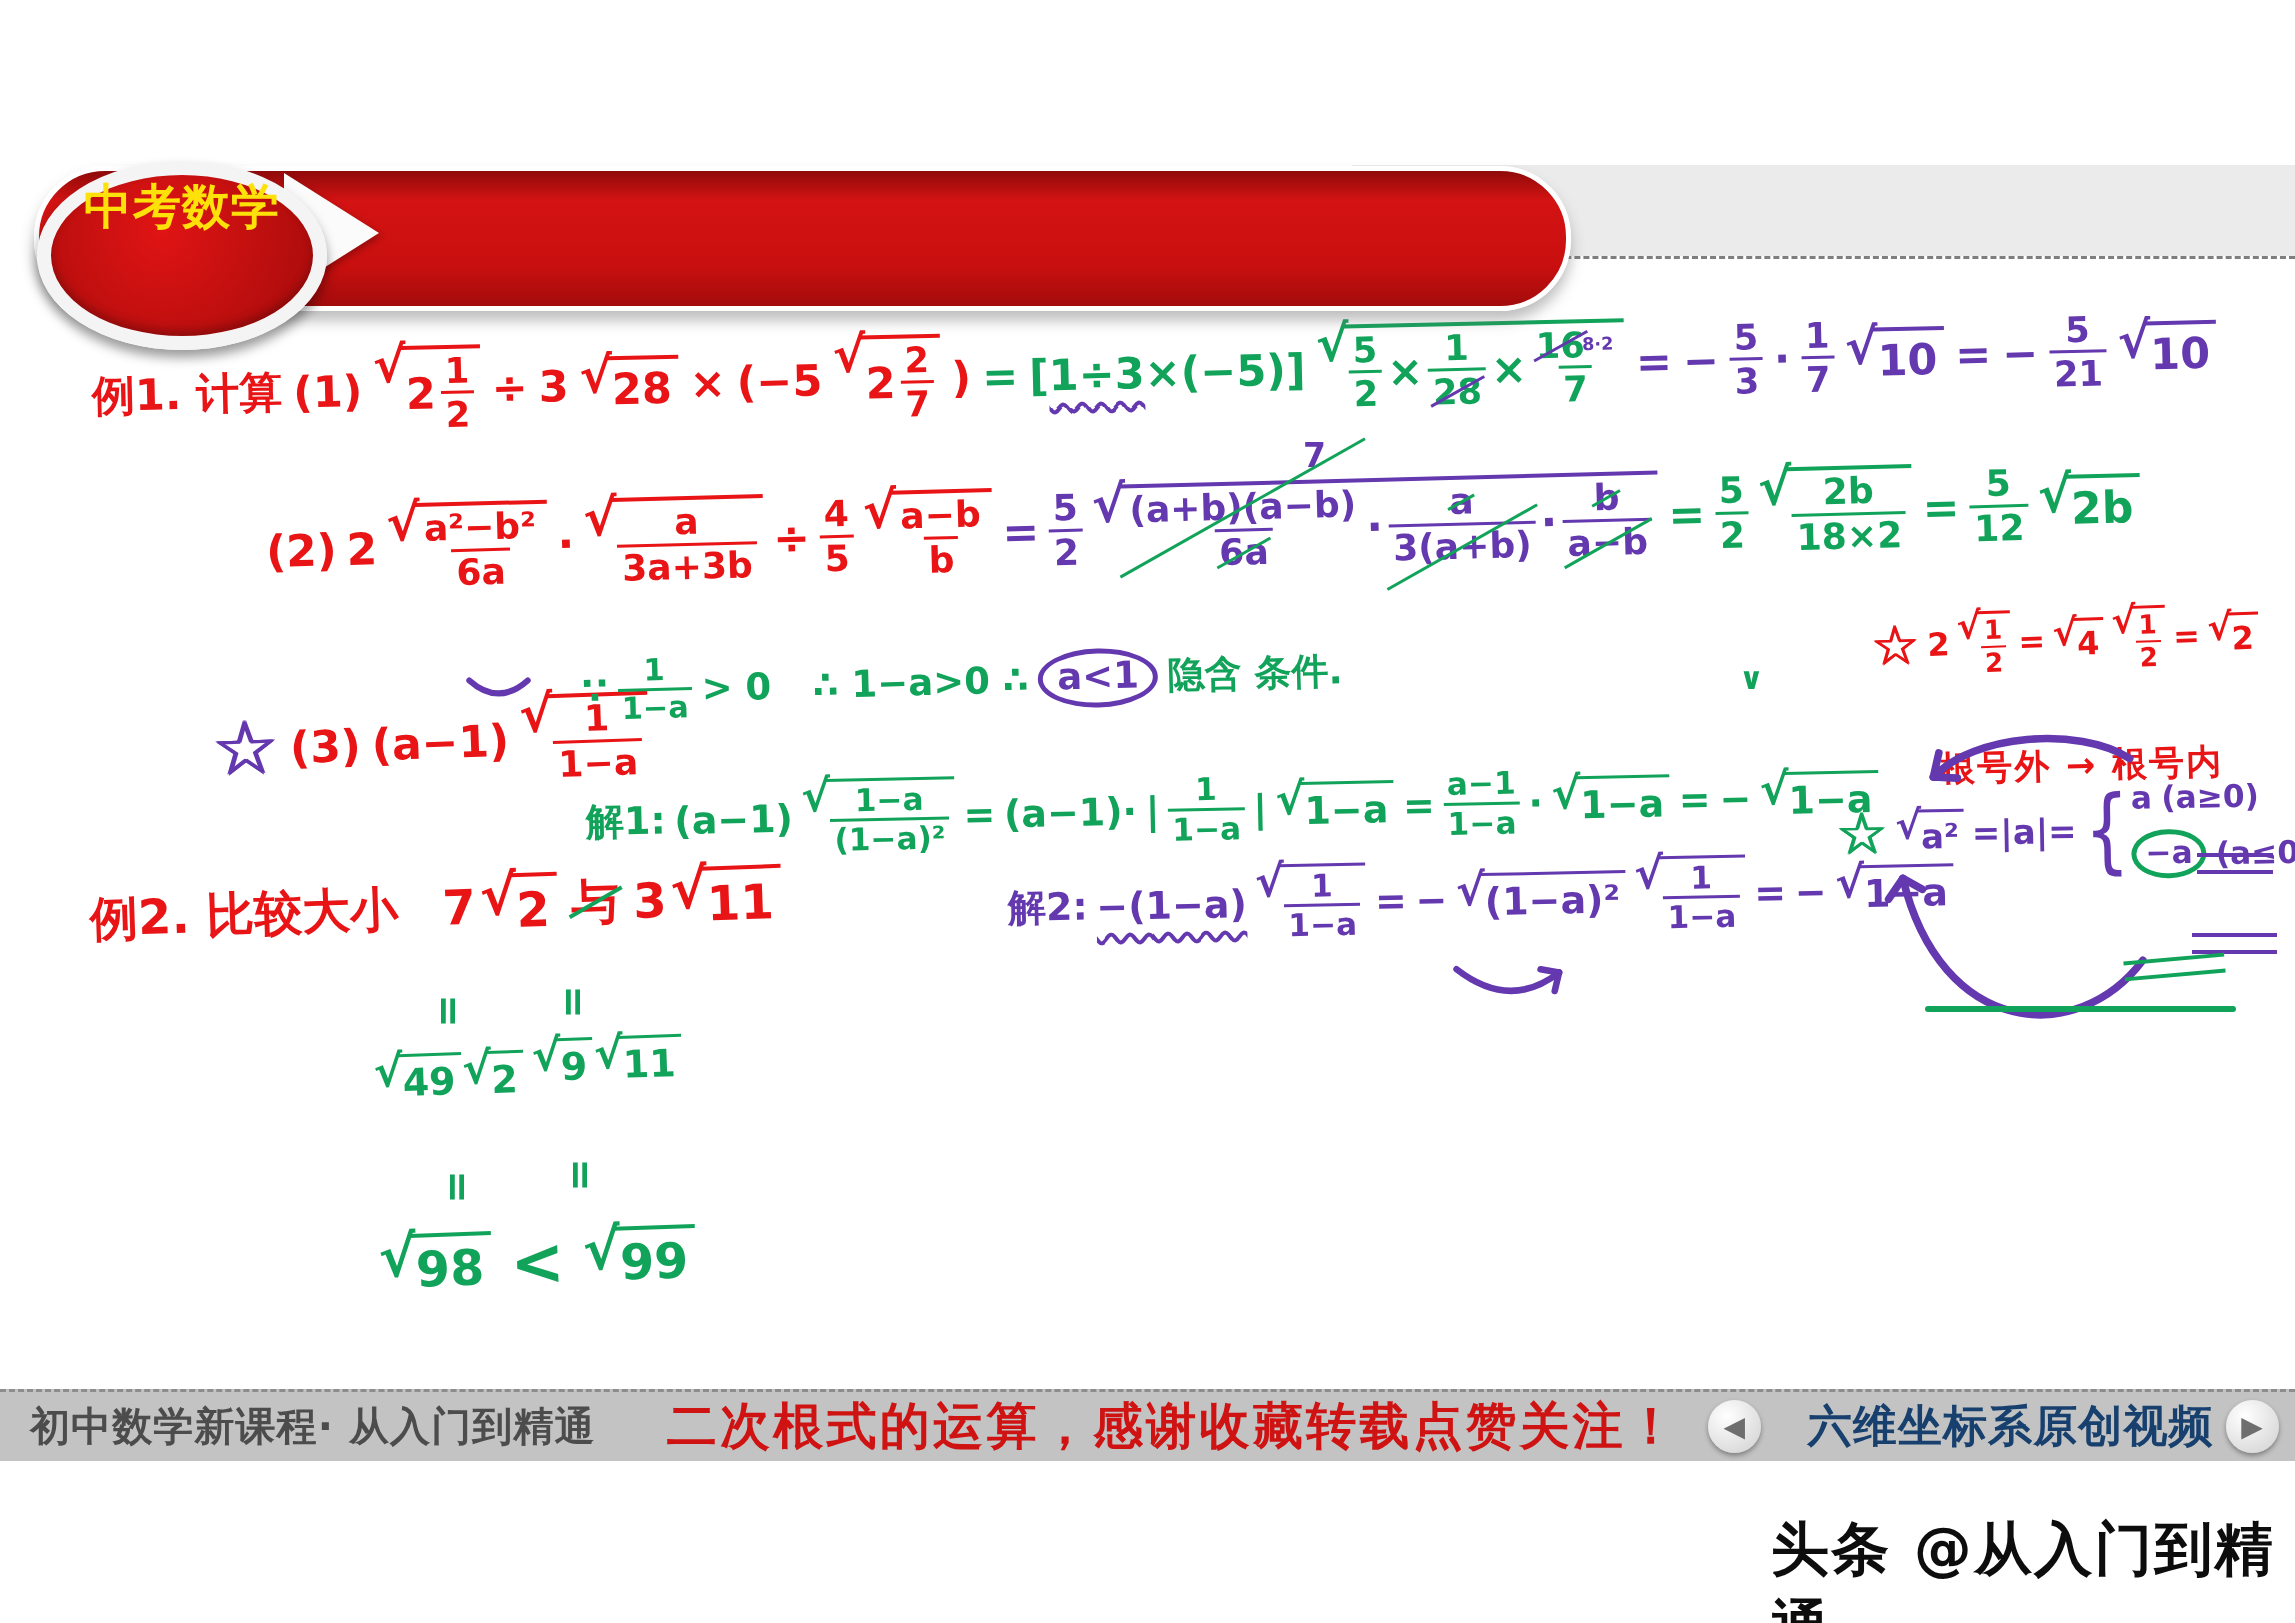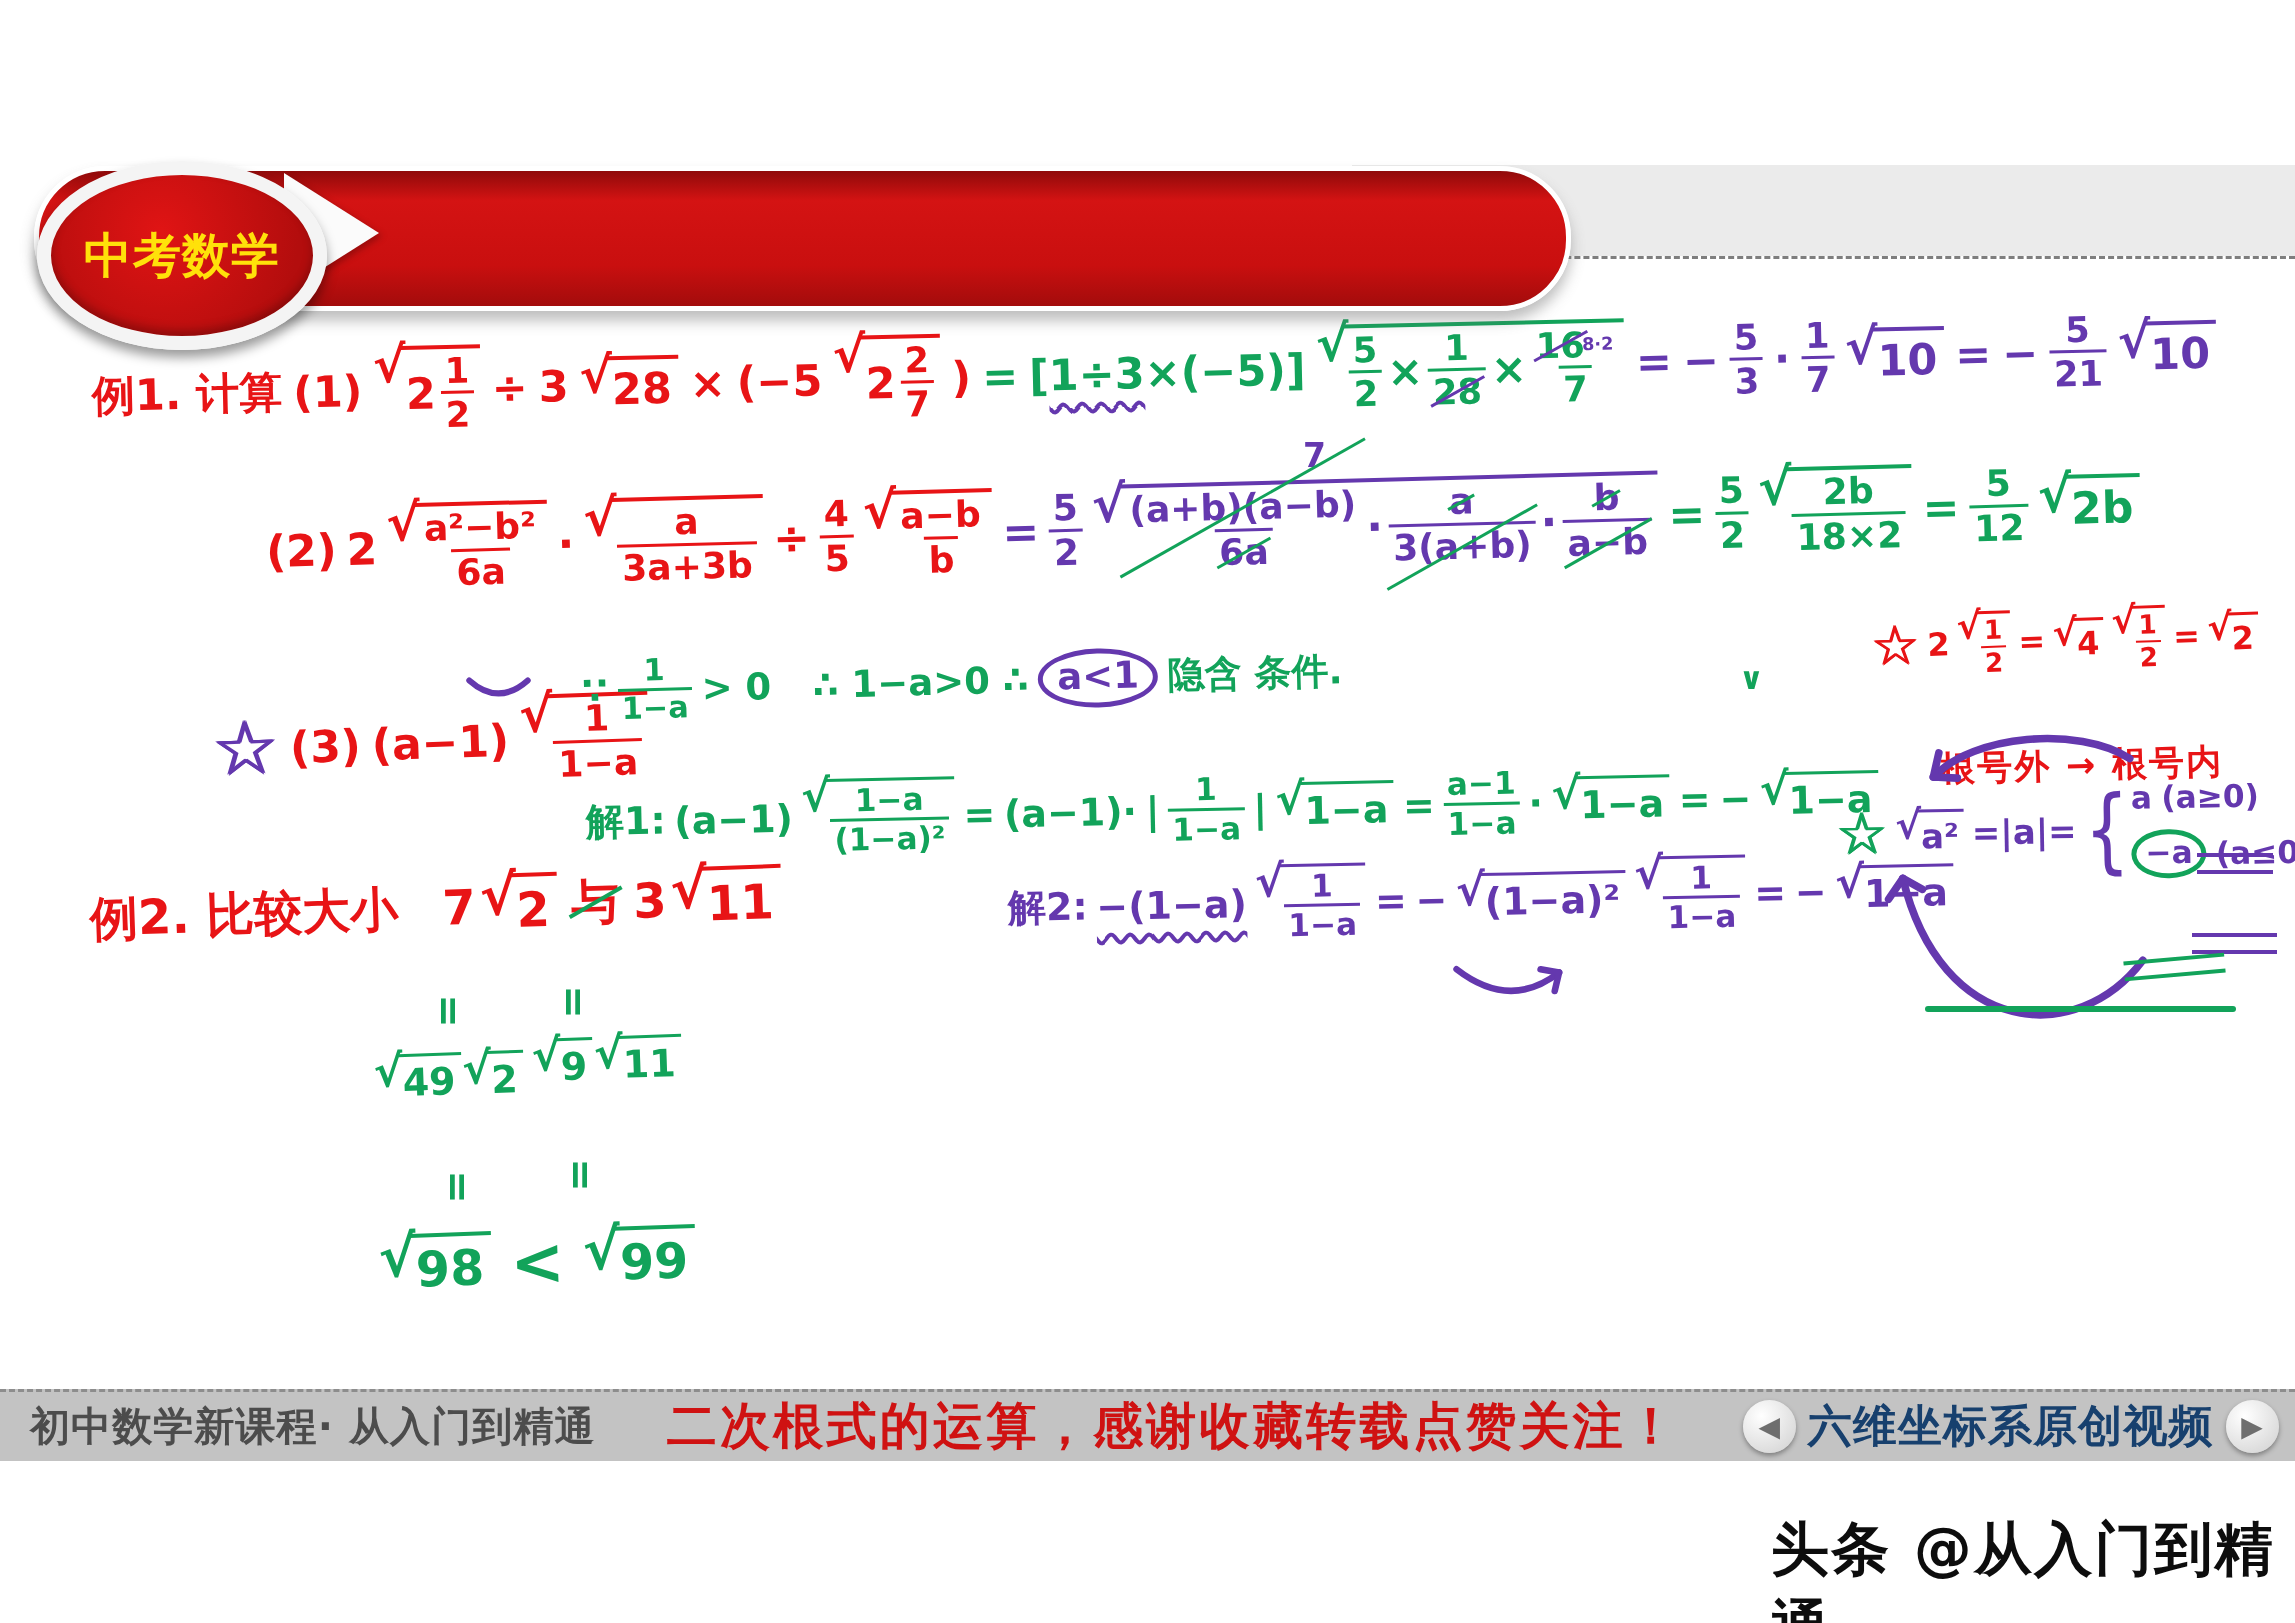--- a/index.html
+++ b/index.html
@@ -11,21 +11,21 @@
   .dash-line{left:1502px;top:256px;width:793px;height:0;border-top:3.3px dashed #7e7e7e;}
   .banner{left:34px;top:166px;width:1527px;height:135px;border-radius:71px;
           background:linear-gradient(180deg,#8f0a0a 0%,#d41313 22%,#c90f0f 70%,#a30c0c 100%);
           border:5.5px solid #fff;box-shadow:0 9.8px 14px rgba(110,110,110,.45);z-index:2;}
   .chevron{left:284px;top:173px;width:0;height:0;border-top:60px solid transparent;
            border-bottom:60px solid transparent;border-left:95px solid #fbfbfb;z-index:3;
            filter:drop-shadow(3.3px 3.3px 3.3px rgba(0,0,0,.25));}
   .badge{left:37px;top:161px;width:262px;height:161px;border-radius:50%;
          background:radial-gradient(circle at 42% 35%,#e01414,#b30d0d 75%);
          border:14px solid #f4f4f4;box-shadow:0 7.6px 12px rgba(0,0,0,.4),inset 0 -5.5px 9.8px rgba(0,0,0,.25);
-         display:flex;align-items:center;justify-content:center;z-index:4;}
+         display:flex;justify-content:center;z-index:4;}
   .badge span{color:#ffe10a;font-size:48px;font-weight:700;letter-spacing:1.1px;}
   .banner-title{left:423px;top:198px;color:#fff;font-size:57px;font-weight:700;letter-spacing:3.3px;z-index:5;}
   
   .red{color:#e81416}.green{color:#12a35a}.purple{color:#6438ae}
   .mline{position:absolute;display:flex;align-items:center;font-weight:700;white-space:nowrap;transform-origin:left center;}
   .frac{display:inline-flex;flex-direction:column;align-items:center;line-height:1;font-size:0.82em;vertical-align:middle;}
   .frac>.num{padding:0 0.12em 0.08em;display:inline-flex;align-items:center;}
   .frac>.den{border-top:0.1em solid currentColor;padding:0.08em 0.12em 0;display:inline-flex;align-items:center;}
   .sqrt{display:inline-flex;align-items:flex-start;}
   .sqrt>.sg{font-size:1.15em;line-height:0.8;margin-right:-0.1em;}
@@ -50,21 +50,21 @@
   
   .footer{left:0;top:1389px;width:2295px;height:69px;background:#c3c3c3;border-top:3.3px dashed #8d8d8d;
           display:flex;align-items:center;z-index:6;}
   .f-left{margin-left:30px;font-size:40px;font-weight:700;color:#4c4c4c;letter-spacing:1.1px;}
   .f-center{margin-left:71px;font-size:50px;font-weight:700;color:#cf1212;letter-spacing:3.3px;
             font-family:"Liberation Serif","DejaVu Serif",serif;}
   .f-right{margin-left:auto;margin-right:16.4px;display:flex;align-items:center;gap:12px;}
   .navbtn{width:53px;height:53px;border-radius:50%;background:radial-gradient(circle at 35% 30%,#ffffff,#d9d9d9 80%);
           box-shadow:0 2.7px 4.9px rgba(0,0,0,.35);display:flex;align-items:center;justify-content:center;
           color:#6e6e6e;font-size:28px;cursor:pointer;}
-  .f-navy{font-size:44px;font-weight:700;color:#17406e;letter-spacing:1.1px;}
+  .f-navy{font-size:44px;font-weight:700;color:#17406e;letter-spacing:1.1px;margin-left:35px;}
   .watermark{left:1771px;top:1511px;font-size:58px;font-weight:700;color:#0d0d0d;letter-spacing:2.2px;
              text-shadow:-2.2px -2.2px 0 #fff,2.2px -2.2px 0 #fff,-2.2px 2.2px 0 #fff,2.2px 2.2px 0 #fff,0 0 7.6px #fff;}
   svg{overflow:visible;}
 </style>
 </head>
 <body>
 
 <div class="page">
 
   <div class="abs gray-strip"></div>

